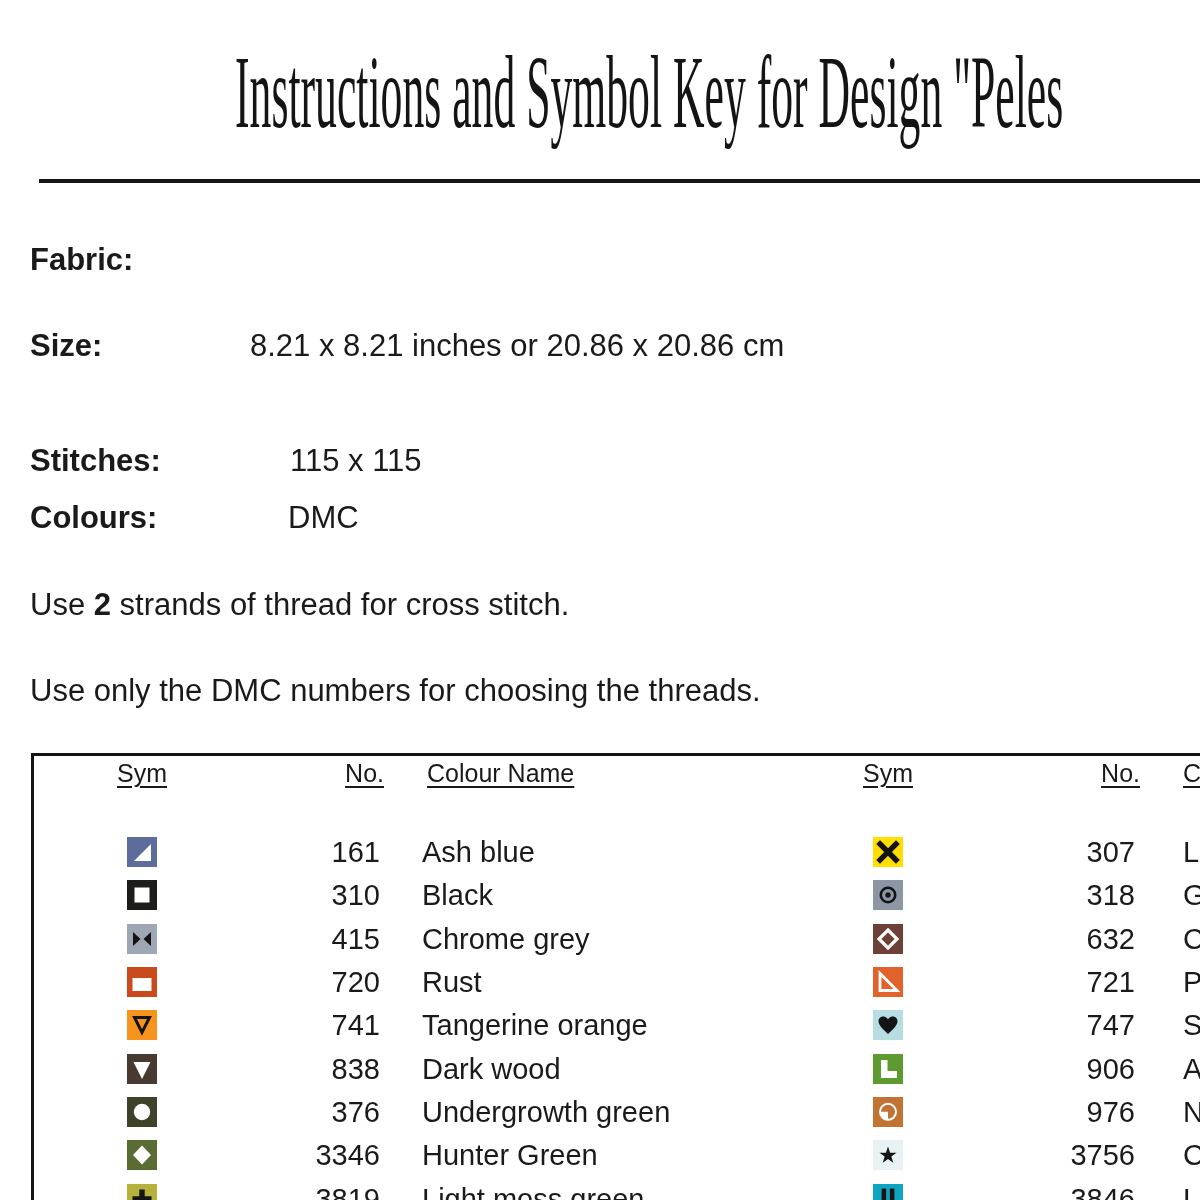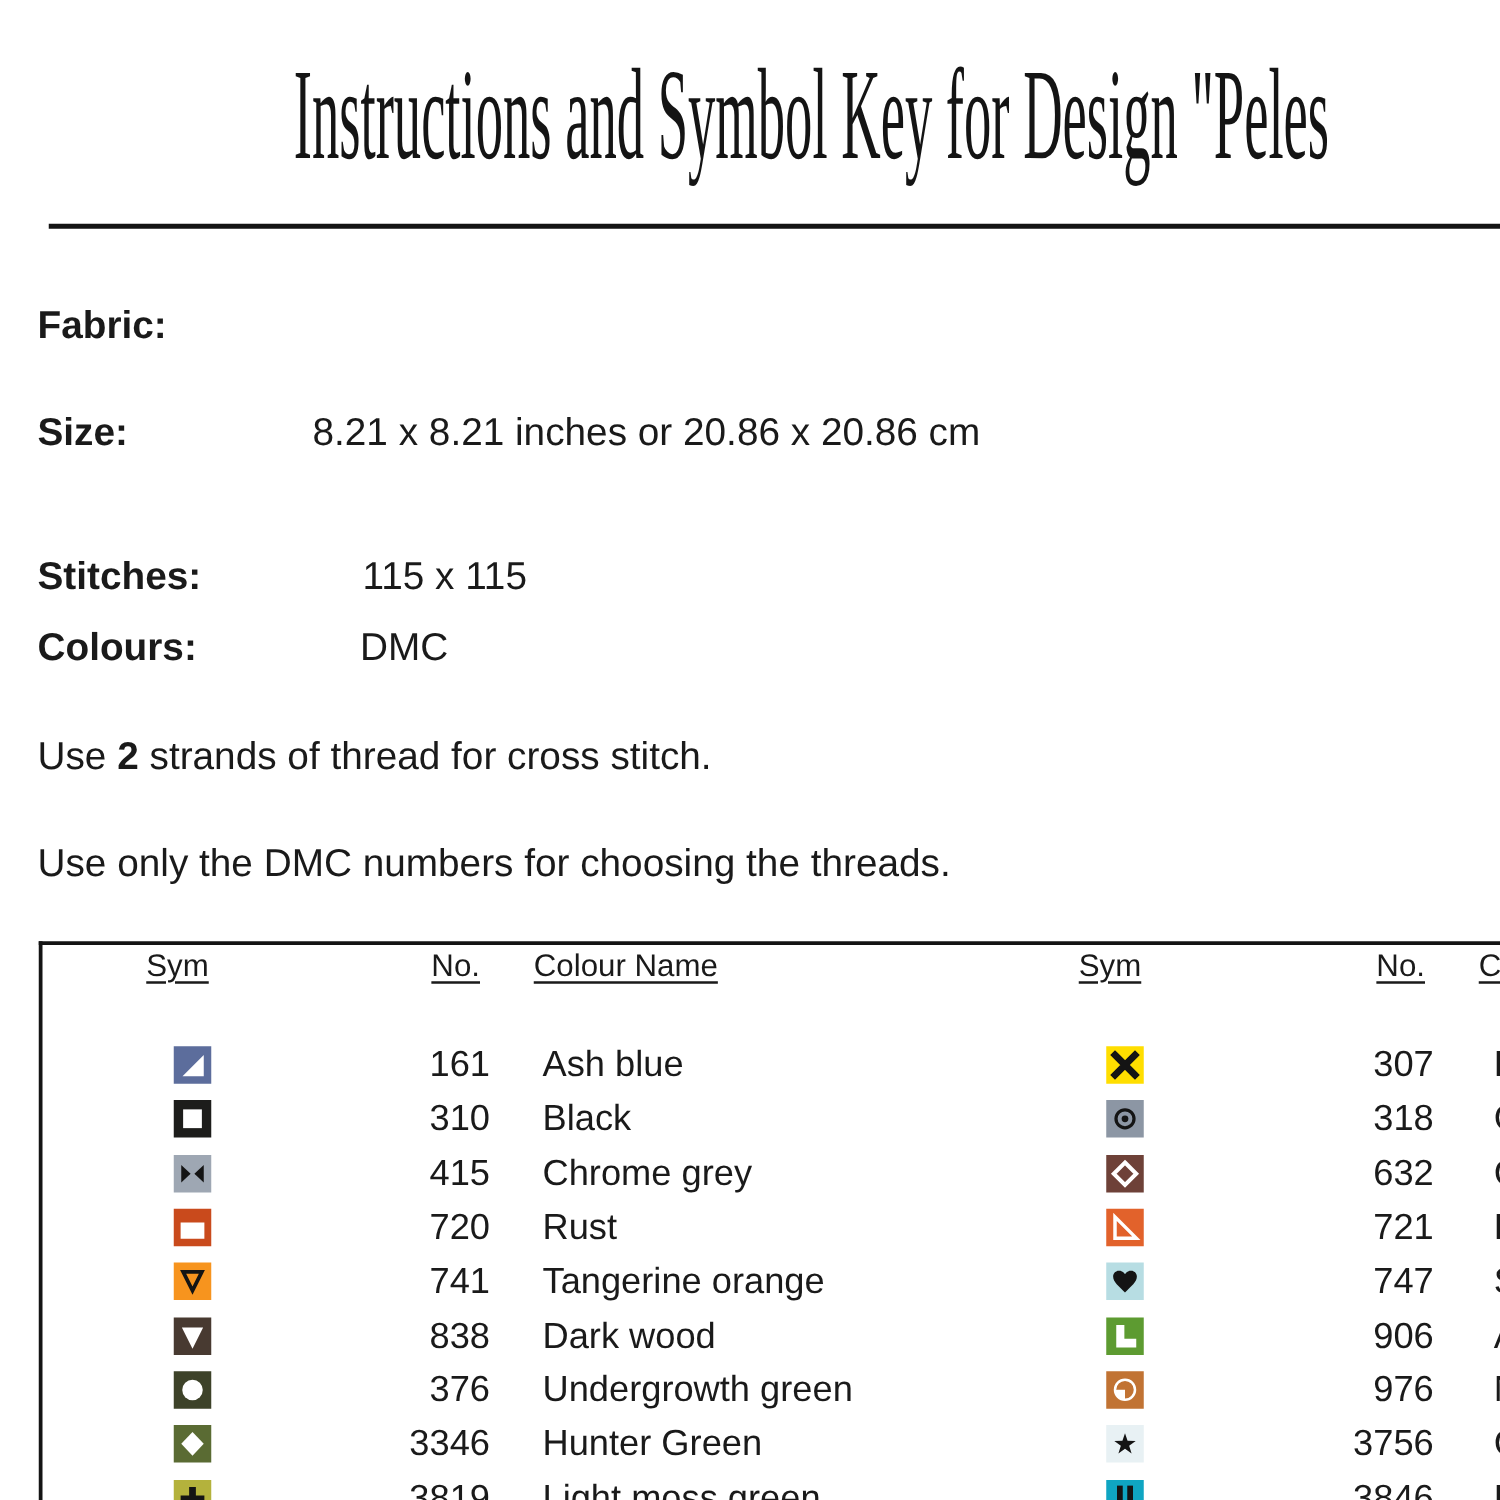--- a/index.html
+++ b/index.html
@@ -18,21 +18,21 @@
              border-left:3px solid #141414;border-top:3px solid #141414;}
   .th{position:absolute;top:757px;font-size:25px;line-height:32px;
       text-decoration:underline;text-underline-offset:4px;text-decoration-thickness:2px;
       white-space:nowrap;}
   .th-sym-l{left:112px;width:60px;text-align:center;}
   .th-no-l{left:280px;width:104px;text-align:right;}
   .th-name-l{left:427px;}
   .th-sym-r{left:858px;width:60px;text-align:center;}
   .th-no-r{left:1036px;width:104px;text-align:right;}
   .th-name-r{left:1183px;width:250px;}
-  .key-row{position:absolute;left:12px;width:960px;height:30px;}
+  .key-row{position:absolute;left:0;width:960px;height:30px;}
   .swatch{position:absolute;top:0;width:30px;height:30px;}
   .swatch svg{display:block;width:30px;height:30px;}
   .row-no,.row-name{position:absolute;top:0;font-size:29px;line-height:31px;white-space:nowrap;}
   .grp-l .swatch{left:127px;}
   .grp-l .row-no{left:200px;width:180px;text-align:right;}
   .grp-l .row-name{left:422px;}
   .grp-r .swatch{left:873px;}
   .grp-r .row-no{left:950px;width:185px;text-align:right;}
   .grp-r .row-name{left:1183px;}
 </style>

